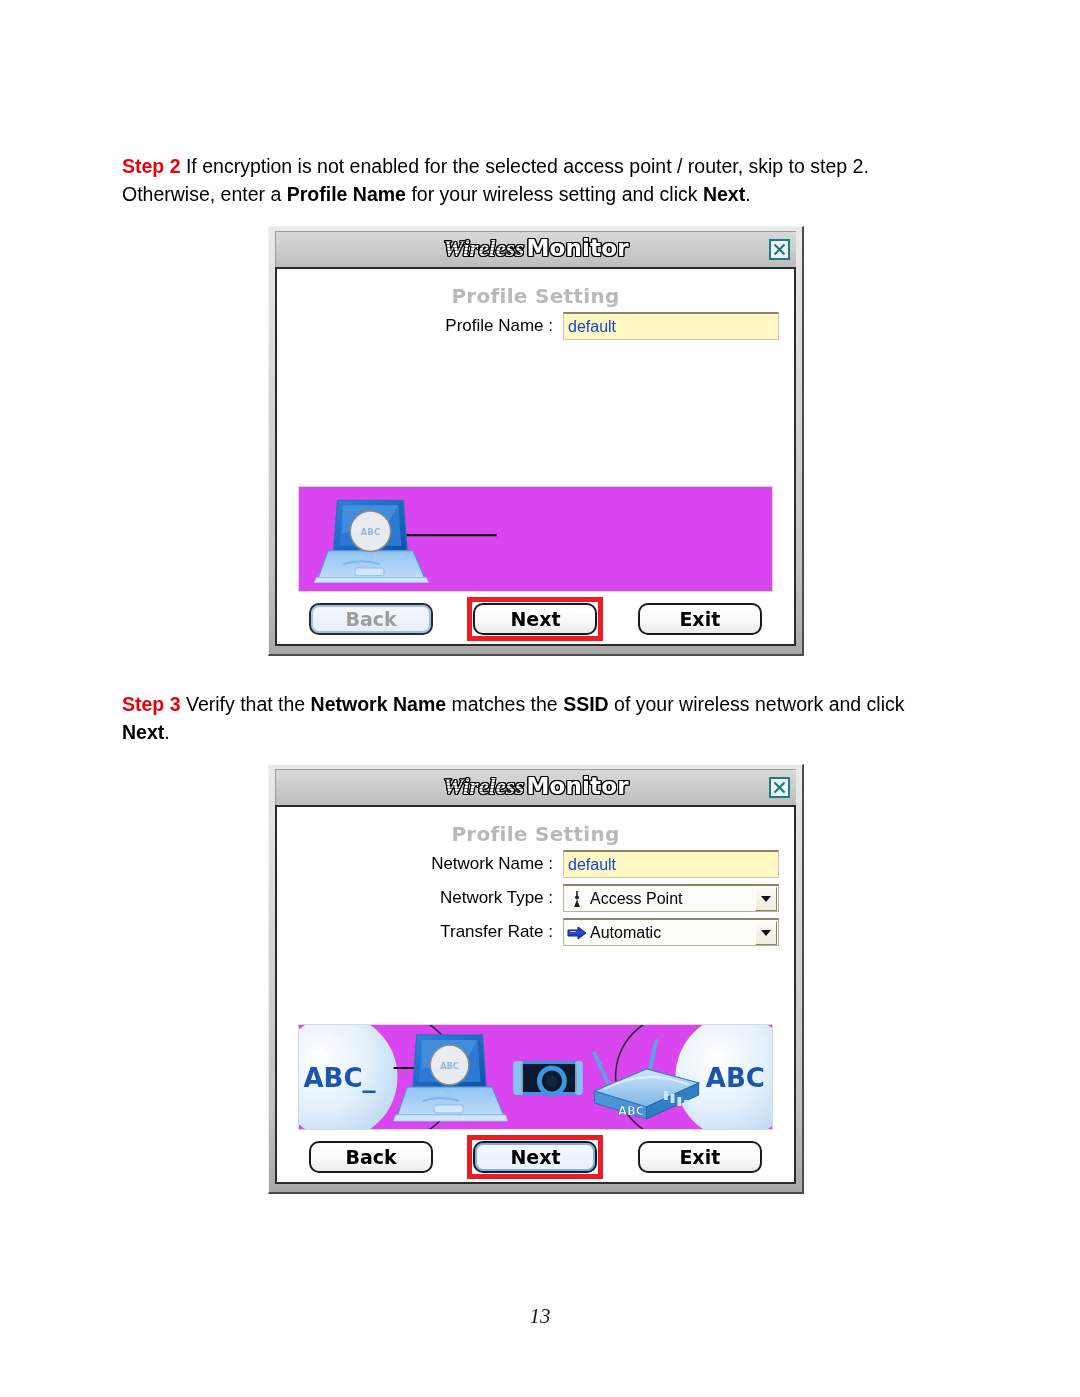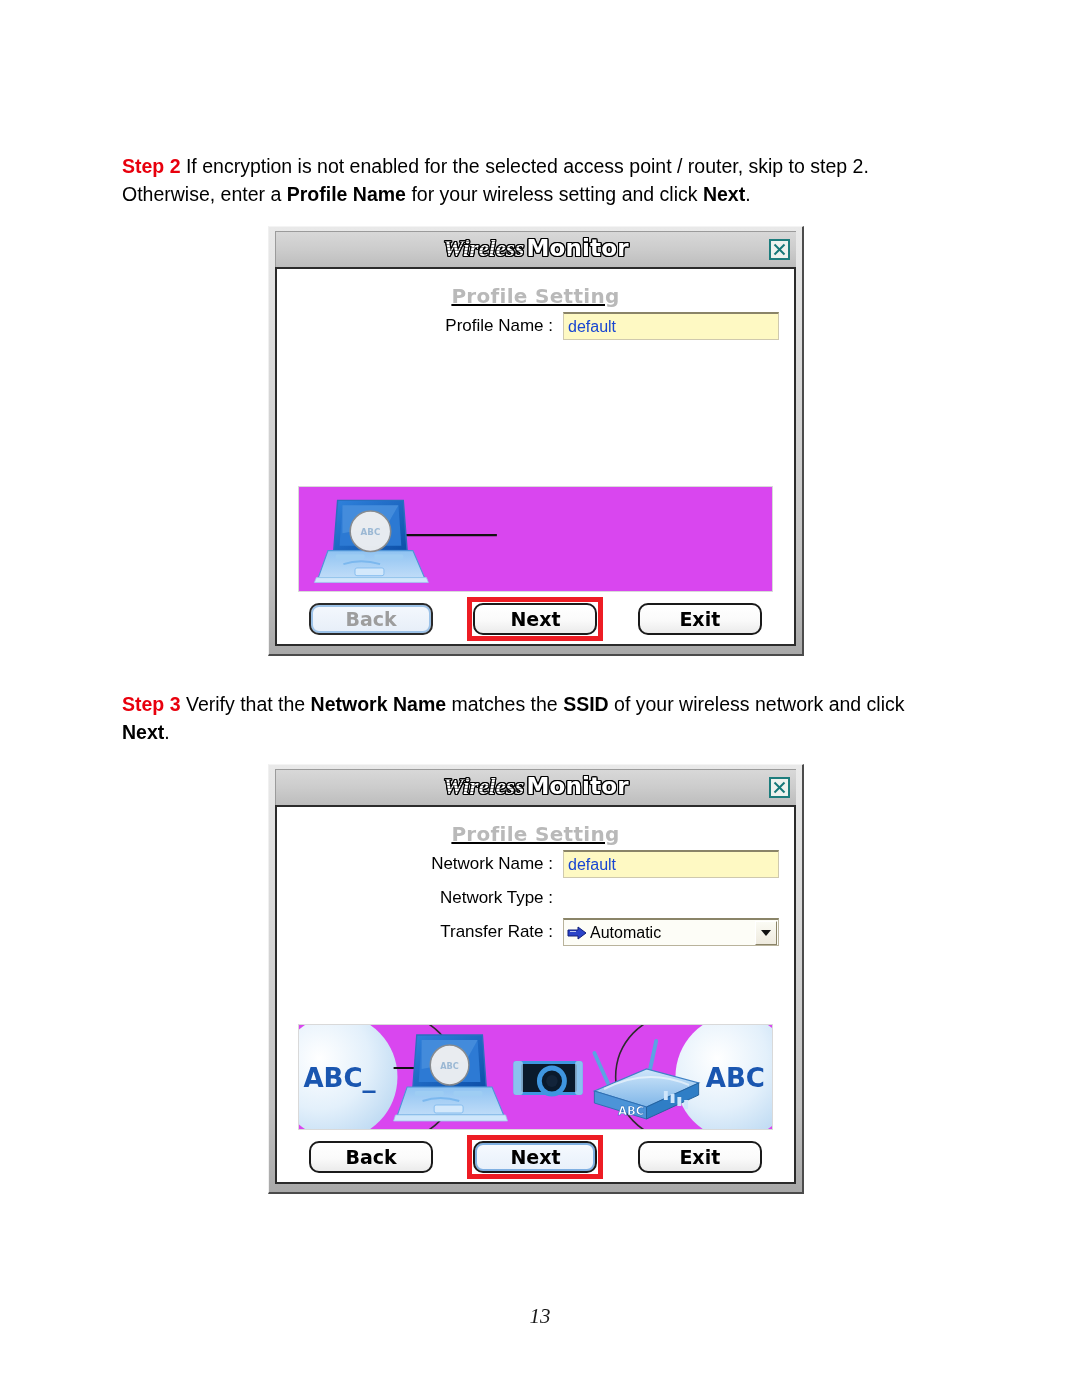--- a/index.html
+++ b/index.html
@@ -39,21 +39,20 @@
     position: absolute;
     width: 536px;
     height: 430px;
     background: linear-gradient(180deg,#e9e9e9 0%, #d3d3d3 45%, #c2c2c2 80%, #a8a8a8 100%);
     border-top: 1px solid #f4f4f4;
     border-left: 1px solid #f0f0f0;
     border-right: 2px solid #4c4c4c;
     border-bottom: 2px solid #4a4a4a;
     box-sizing: border-box;
     padding: 4px 6px 8px 6px;
-    text-decoration: underline;
   }
   #dialog-1 { left: 268px; top: 226px; }
   #dialog-2 { left: 268px; top: 764px; }
 
   .dialog-inner {
     position: relative;
     width: 100%;
     height: 100%;
     box-sizing: border-box;
   }
@@ -375,20 +374,33 @@
 
       <div class="form-area">
 
         <div class="form-row">
           <div class="form-label">Network Name :</div>
           <input class="text-input" type="text" value="default" style="">
         </div>
 
         <div class="form-row">
           <div class="form-label">Network Type :</div>
+          <div class="combo">
+            <span class="combo-icon">
+              <svg width="14" height="18" viewBox="0 0 14 18" aria-hidden="true">
+                <line x1="7" y1="1" x2="7" y2="6" stroke="#222" stroke-width="1.6"></line>
+                <circle cx="7" cy="7.5" r="2" fill="#222"></circle>
+                <path d="M4 17 L7 9.5 L10 17 Z" fill="#222"></path>
+              </svg>
+            </span>
+            <span class="combo-text">Access Point</span>
+            <span class="combo-arrow">
+                <span class="caret"></span>
+              </span>
+          </div>
         </div>
 
         <div class="form-row">
           <div class="form-label">Transfer Rate :</div>
           <div class="combo">
             <span class="combo-icon">
               <svg width="20" height="14" viewBox="0 0 20 14" aria-hidden="true">
                 <path d="M1 4 L11 4 L11 1 L19 7 L11 13 L11 10 L1 10 Z" fill="#2a43c8" stroke="#101f7a" stroke-width="1"></path>
                 <path d="M3 5.5 L9 5.5" stroke="#ffffff" stroke-width="1" opacity=".7"></path>
               </svg>

